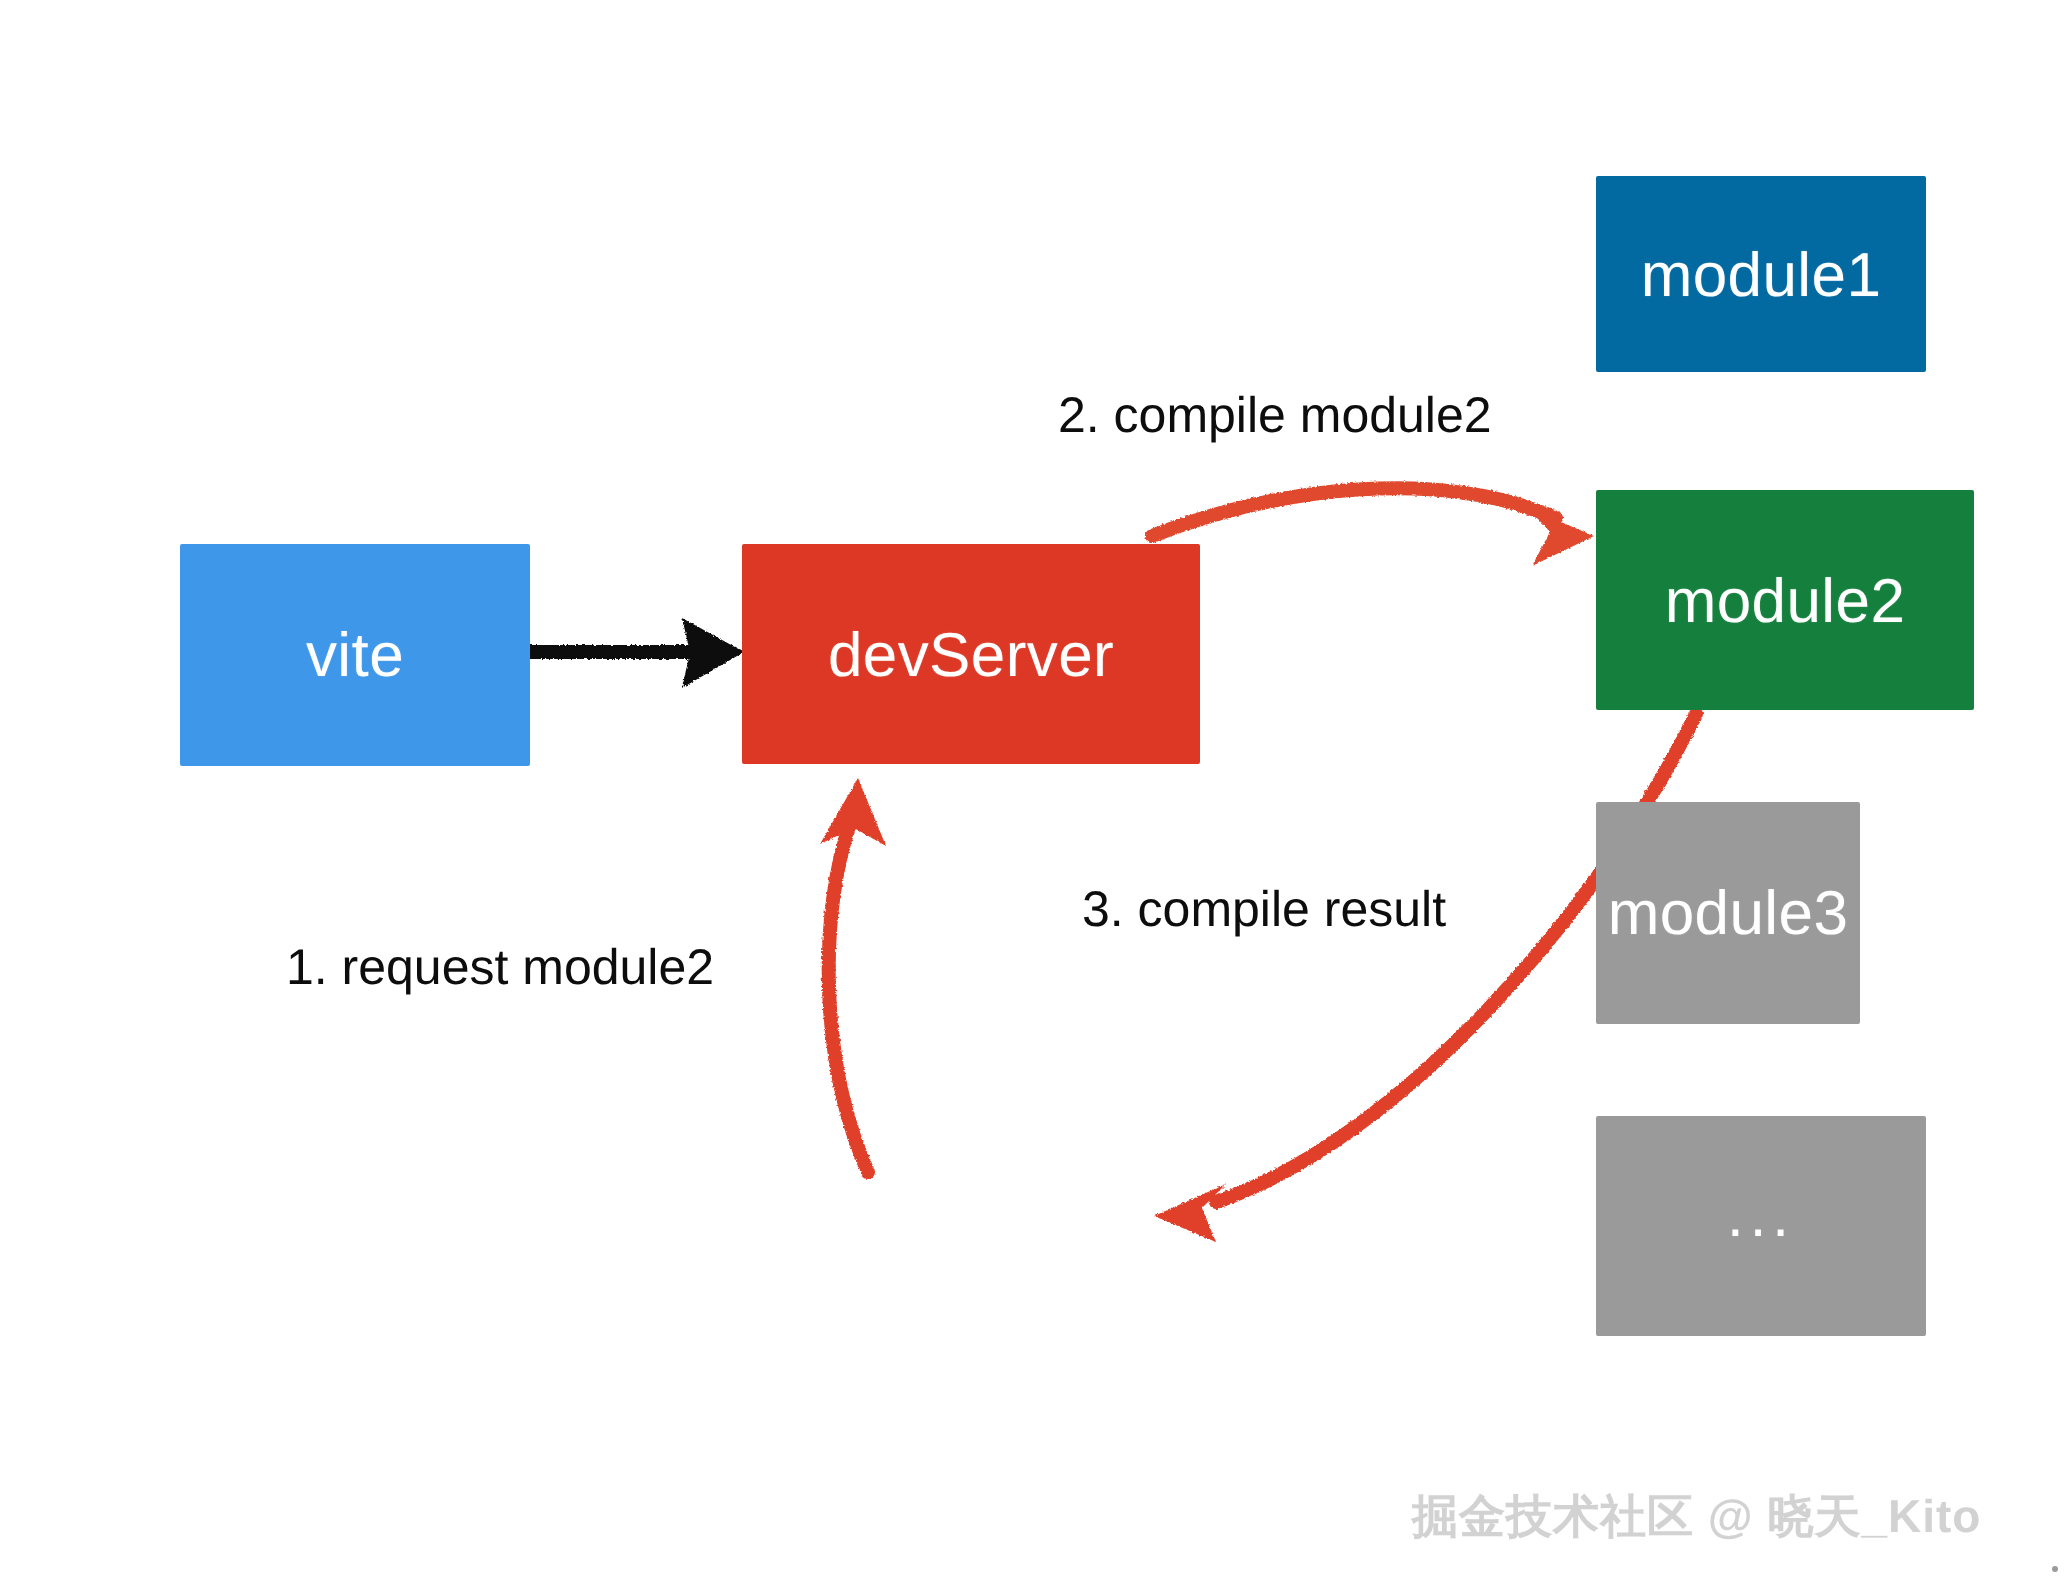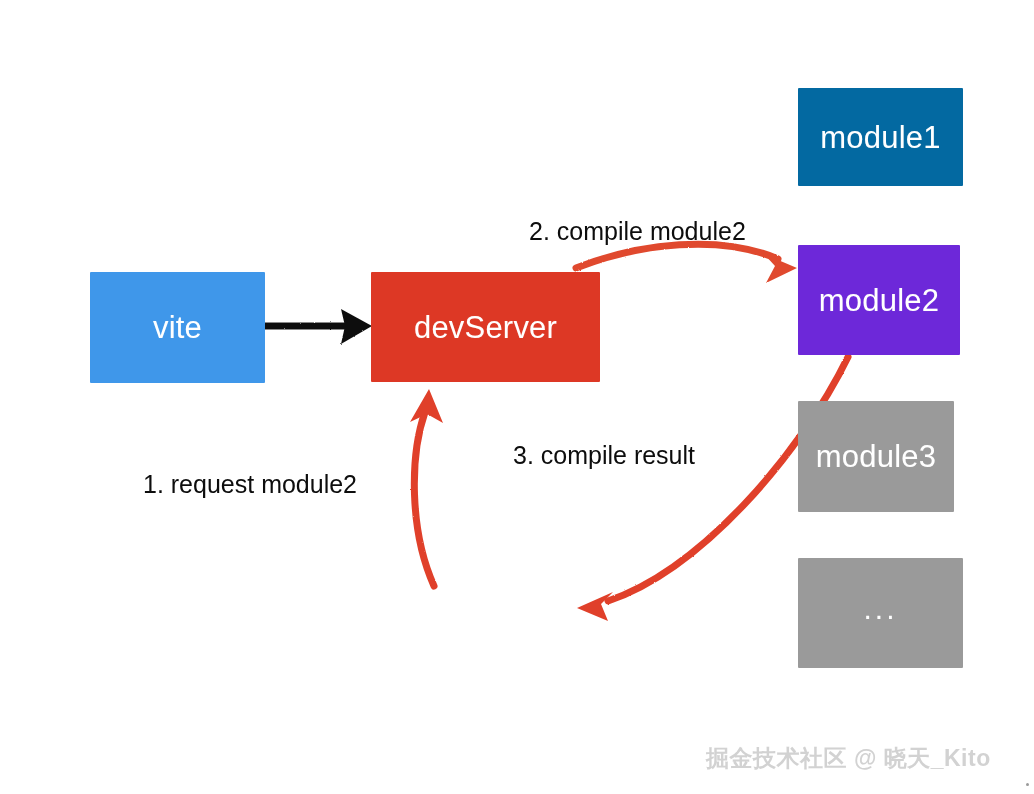--- a/index.html
+++ b/index.html
@@ -117,35 +117,35 @@
   </div>
 
   <div class="node" style="left:371px; top:272px; width:229px; height:110px; background:#dd3825;">
     <span class="node-label">devServer</span>
   </div>
 
   <div class="node" style="left:798px; top:88px; width:165px; height:98px; background:#0369a1;">
     <span class="node-label">module1</span>
   </div>
 
-  <div class="node" style="left:798px; top:245px; width:162px; height:110px; background:#6d28d9;">
+  <div class="node" style="left:798px; top:245px; width:189px; height:110px; background:#15803d;">
     <span class="node-label">module2</span>
   </div>
 
-  <div class="node" style="left:798px; top:401px; width:156px; height:111px; background:#9a9a9a;">
+  <div class="node" style="left:798px; top:401px; width:132px; height:111px; background:#9a9a9a;">
     <span class="node-label">module3</span>
   </div>
 
   <div class="node dots" style="left:798px; top:558px; width:165px; height:110px; background:#9a9a9a;">
     <span class="node-label">...</span>
   </div>
 
 
-  <div class="edge-label" style="left:529px; top:219px;">2. compile module2</div>
+  <div class="edge-label" style="left:529px; top:196px;">2. compile module2</div>
 
   <div class="edge-label" style="left:143px; top:472px;">1. request module2</div>
 
-  <div class="edge-label" style="left:513px; top:443px;">3. compile result</div>
+  <div class="edge-label" style="left:541px; top:443px;">3. compile result</div>
 
   <div class="watermark" style="left:706px; top:747px;">掘金技术社区 @ 晓天_Kito</div>
 
   <div class="corner-dot" style="left:1026px; top:783px;"></div>
 </div>
 
 </body></html>

